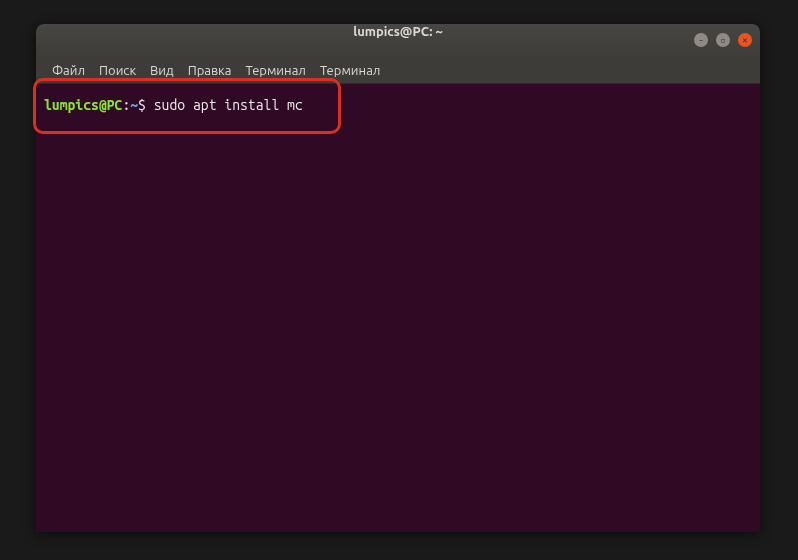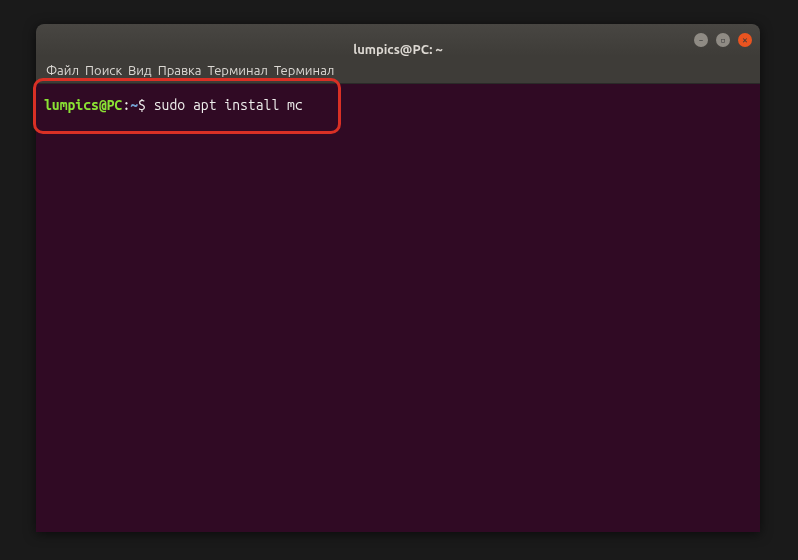--- a/index.html
+++ b/index.html
@@ -21,21 +21,21 @@
       border-radius: 8px 8px 0 0;
       box-shadow: 0 2px 12px rgba(0,0,0,0.6);
       display: flex;
       flex-direction: column;
       overflow: hidden;
     }
     .titlebar {
       height: 32px;
       background: linear-gradient(to bottom, #484642, #3e3c38);
       display: flex;
-      align-items: flex-end;
+      align-items: flex-start;
       justify-content: center;
       position: relative;
       border-radius: 8px 8px 0 0;
     }
     .title {
       color: #ddd9d3;
       font-family: "Ubuntu", sans-serif;
       font-size: 13px;
       font-weight: bold;
     }
@@ -58,22 +58,22 @@
       color: #3a3a3a;
     }
     .ctrl-min { background: #8f8b84; }
     .ctrl-max { background: #8f8b84; }
     .ctrl-close { background: #e95420; }
     .menubar {
       height: 28px;
       background: #3e3c38;
       display: flex;
       align-items: center;
-      padding: 0 10px;
-      gap: 6px;
+      padding: 0 16px;
+      gap: 14px;
       border-bottom: 1px solid #2a2a28;
     }
     .menu-item {
       color: #dcd9d4;
       font-family: "Ubuntu", sans-serif;
       font-size: 13px;
       cursor: pointer;
     }
     .terminal-body {
       flex: 1;

